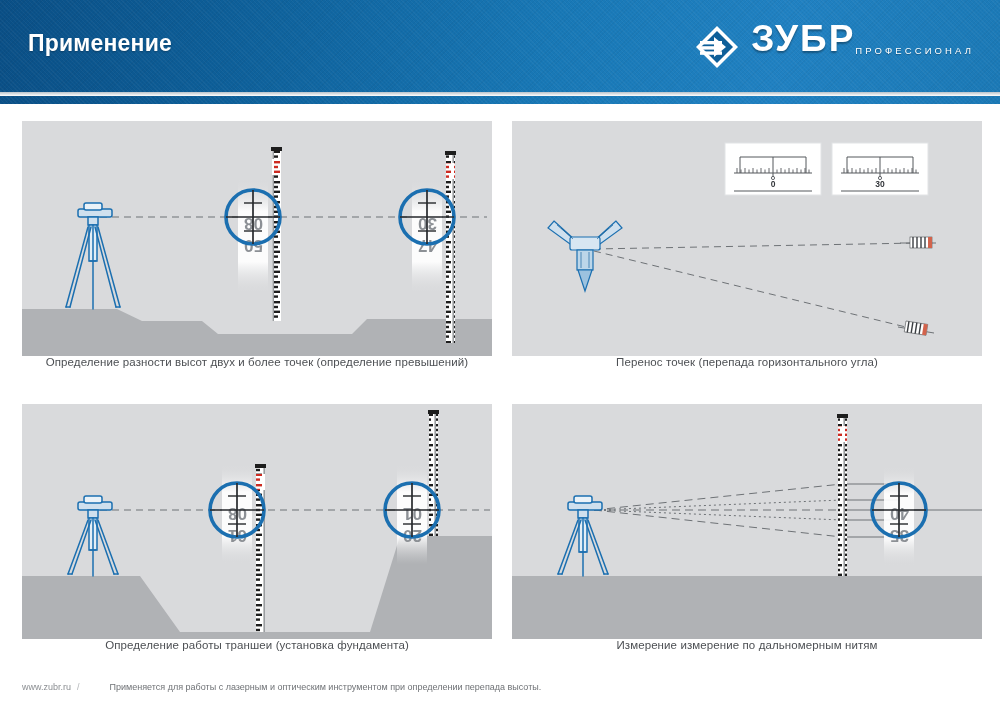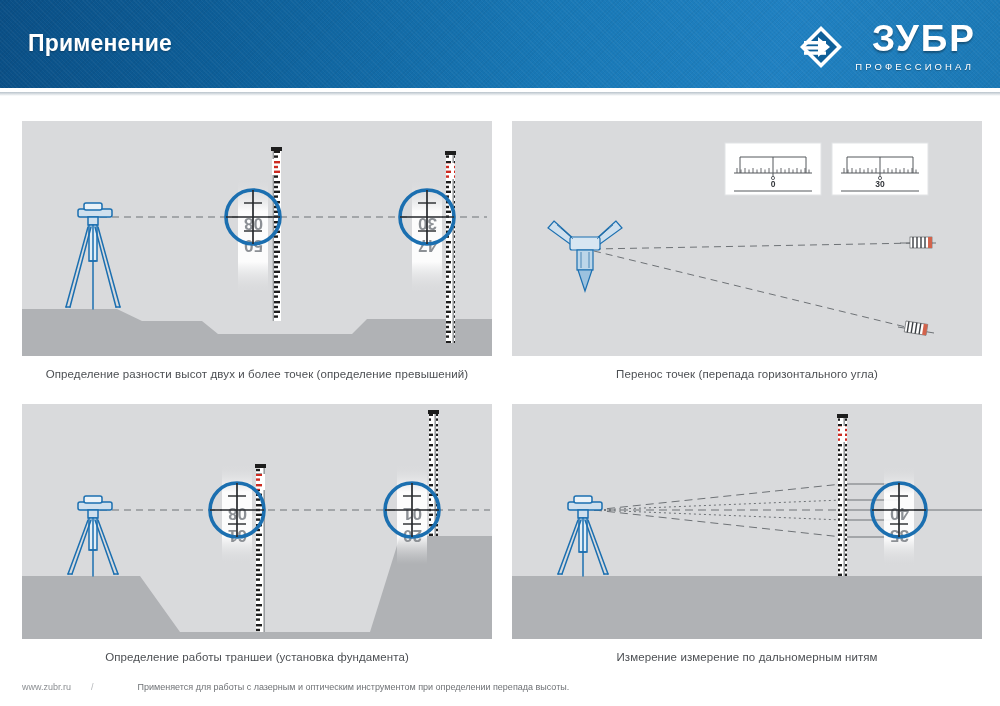--- a/index.html
+++ b/index.html
@@ -6,21 +6,21 @@
   body{
     width:1000px;height:706px;
     background:#ffffff;
     font-family:"Liberation Sans", sans-serif;
     overflow:hidden;
     position:relative;
   }
 
   
   .header{
-    position:absolute;left:0;top:0;width:1000px;height:88px;
+    position:absolute;left:0;top:0;width:1000px;height:104px;
     background:linear-gradient(100deg,#0a4f86 0%,#0d5e98 22%,#1878b6 55%,#2081c2 78%,#1b79b6 100%);
     overflow:hidden;
   }
   .header:after{
     content:"";position:absolute;inset:0;
     background-image:
       repeating-linear-gradient(45deg, rgba(255,255,255,.035) 0 1px, transparent 1px 3px),
       repeating-linear-gradient(-45deg, rgba(0,0,0,.035) 0 1px, transparent 1px 3px);
     pointer-events:none;
   }
@@ -36,51 +36,51 @@
   }
   
   .logo{
     position:absolute;right:24px;top:22px;
     display:flex;align-items:flex-start;gap:11px;z-index:3;
   }
   .logo-mark{
     position:relative;width:46px;height:46px;flex:0 0 auto;margin-top:2px;
   }
   .logo-mark svg{display:block;}
-  .logo-words{display:flex;flex-direction:column;align-items:flex-end;}
+  .logo-words{display:flex;flex-direction:row;align-items:flex-end;}
   .logo-name{
     color:#ffffff;font-size:37px;font-weight:bold;line-height:.92;
     letter-spacing:2px;
     text-shadow:0 2px 2px rgba(0,0,0,.33);
   }
   .logo-sub{
     color:#ffffff;font-size:9.5px;font-weight:normal;letter-spacing:3.1px;
     margin-top:5px;margin-right:2px;
     text-shadow:0 1px 1px rgba(0,0,0,.3);
   }
 
   
   .panel{position:absolute;}
   .panel-art{
     position:relative;width:100%;height:235px;
     background:#d9dadc;overflow:hidden;
   }
   .panel-caption{
     text-align:center;color:#4c4f53;font-size:11.5px;
-    padding-top:12px;letter-spacing:.1px;
+    padding-top:0;letter-spacing:.1px;
   }
   #panel-1{left:22px;top:121px;width:470px;}
   #panel-2{left:512px;top:121px;width:470px;}
   #panel-3{left:22px;top:404px;width:470px;}
   #panel-4{left:512px;top:404px;width:470px;}
 
   
   .footer{
     position:absolute;left:22px;bottom:14px;
-    font-size:9px;color:#8b8e92;display:flex;gap:20px;align-items:baseline;
+    font-size:9px;color:#8b8e92;display:flex;gap:6px;align-items:baseline;
   }
   .footer-site{color:#8b8e92;}
   .footer-sep{color:#b3b6b9;}
   .footer-note{color:#6f7276;padding-left:24px;}
 
   svg{display:block;}
 </style>
 </head>
 <body>
 

